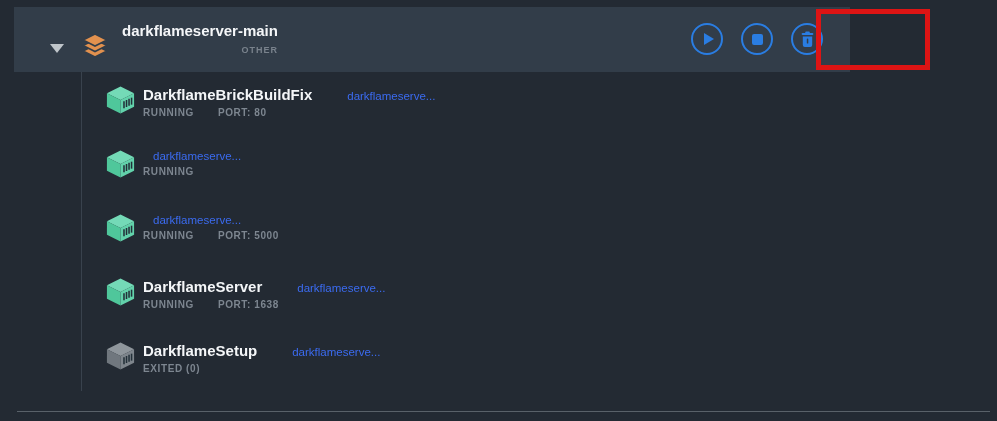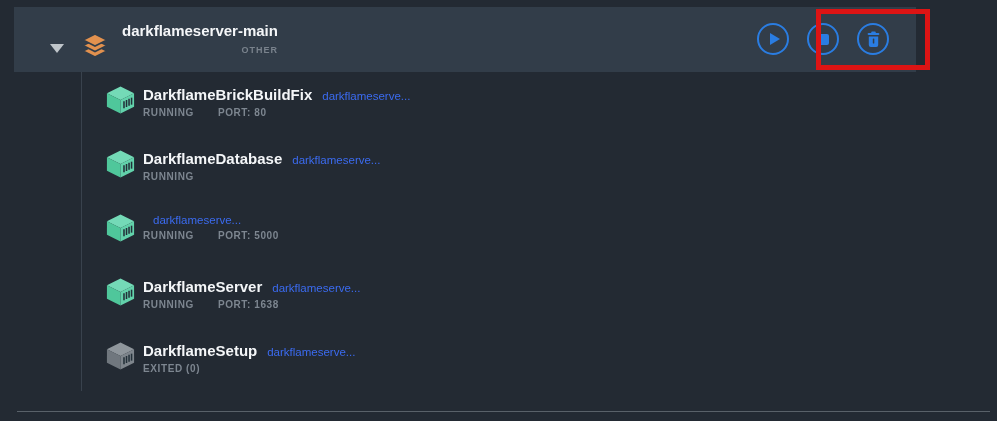--- a/index.html
+++ b/index.html
@@ -7,21 +7,21 @@
   body {
     background:#232a33;
     font-family:"Liberation Sans", sans-serif;
     overflow:hidden;
     position:relative;
   }
   .stage { position:absolute; inset:0; }
 
   
   .group-header{
-    position:absolute; left:14px; top:7px; width:902px; height:65px;
+    position:absolute; left:14px; top:7px; width:836px; height:65px;
     background:#323d49; cursor:pointer;
   }
   .caret{
     position:absolute; left:36px; top:37px;
     width:0; height:0;
     border-left:7px solid transparent;
     border-right:7px solid transparent;
     border-top:9px solid #bfc5ca;
   }
   .stack-icon{ position:absolute; left:67px; top:27px; width:28px; height:28px; display:block; }
@@ -50,21 +50,21 @@
     position:absolute; left:816px; top:9px; width:114px; height:61px;
     border:5px solid #dd1414; pointer-events:none; z-index:5;
   }
 
   
   .tree-line{ position:absolute; left:81px; top:72px; width:1px; height:319px; background:#39424d; }
   .rows{ position:absolute; left:0; top:80px; width:100%; }
   .row{ position:relative; height:64px; }
   .box-icon{ position:absolute; left:104px; top:5px; width:33px; height:30px; }
   .row-text{ position:absolute; left:143px; top:6px; white-space:nowrap; }
-  .row-title-line{ display:flex; align-items:baseline; }
+  .row-title-line{ display:flex; align-items:baseline;gap:25px; }
   .row-title{ color:#f4f6f8; font-size:15px; font-weight:700; }
   .row-link{ color:#3b6bf0; font-size:11.5px; margin-left:10px; text-decoration:none; cursor:pointer;text-align:center; }
   .row-sub{ margin-top:4px; color:#7d8690; font-size:10px; font-weight:600; letter-spacing:0.6px; }
   .row-port{ margin-left:24px; }
 
   
   .face-top{ fill:#74dab7; } .face-left{ fill:#4fc79b; } .face-right{ fill:#62d2ab; }
   .vents line{ stroke:#233039; stroke-width:1.6; }
   .row.exited .face-top{ fill:#8f969c; }
   .row.exited .face-left{ fill:#70777e; }
@@ -141,21 +141,20 @@
       <polygon class="face-right" points="31,8 31,22 17,29 17,15"></polygon>
       <g class="vents">
         <line x1="20.6" y1="16.2" x2="20.6" y2="23.4"></line>
         <line x1="23.2" y1="15.0" x2="23.2" y2="22.2"></line>
         <line x1="25.8" y1="13.8" x2="25.8" y2="21.0"></line>
         <line x1="28.4" y1="12.6" x2="28.4" y2="19.8"></line>
       </g>
     </svg>
     <div class="row-text">
       <div class="row-title-line">
-        <span class="row-title">DarkflameDatabase</span>
         <a class="row-link">darkflameserve...</a>
       </div>
       <div class="row-sub">
         <span class="row-status">RUNNING</span>
       </div>
     </div>
   </div>
 
   <div class="row">
     <svg class="box-icon" viewBox="0 0 34 30" aria-hidden="true">

